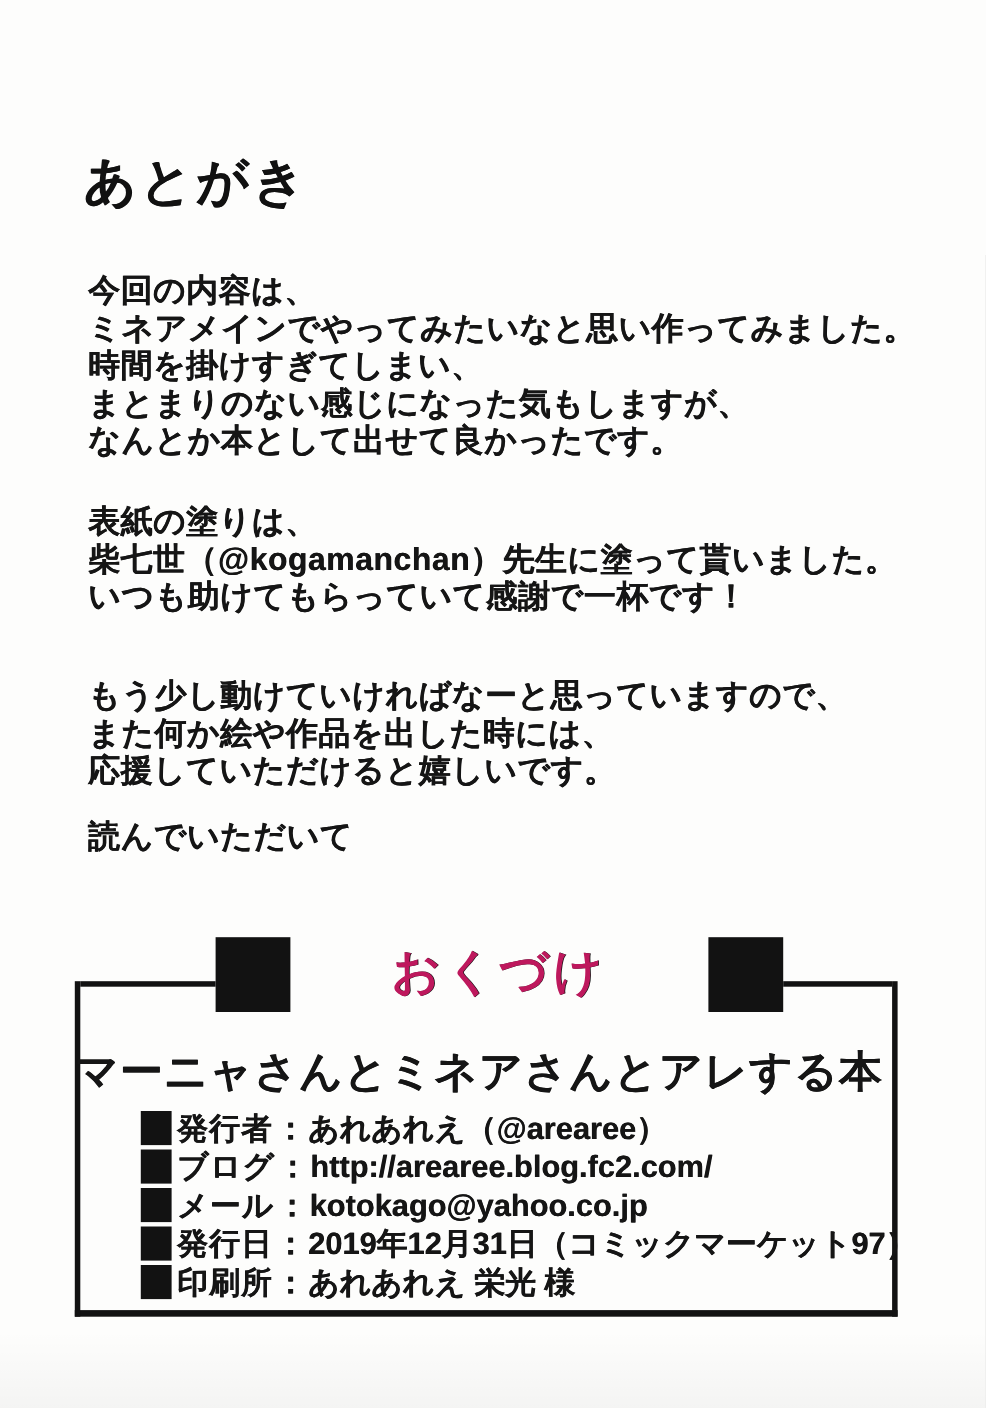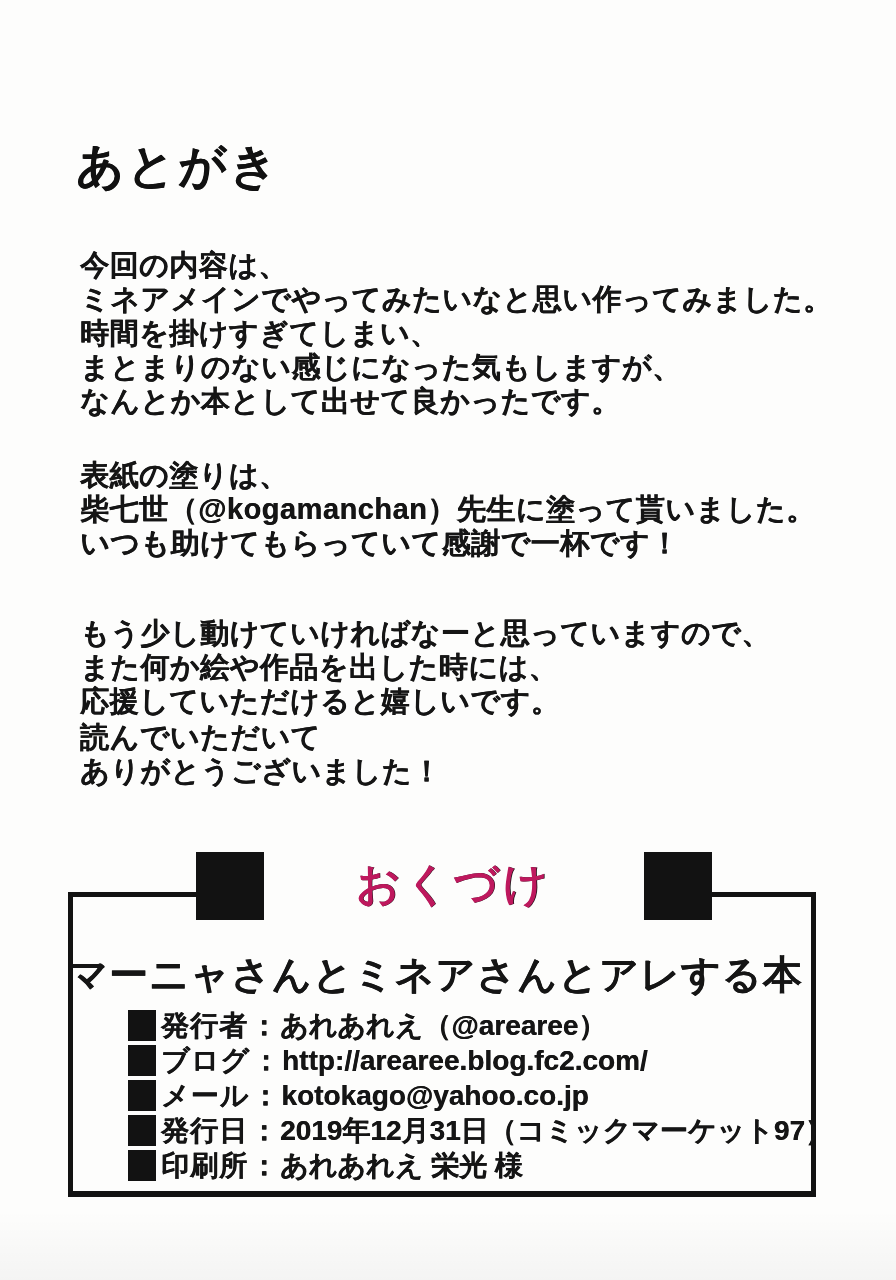--- a/index.html
+++ b/index.html
@@ -45,21 +45,21 @@
     left: 80px;
     font-size: 29px;
     line-height: 34px;
     letter-spacing: 0.5px;
     white-space: nowrap;
     text-shadow: 0.4px 0 0 #151515;
   }
   .para-1 { top: 248px; }
   .para-2 { top: 458px; }
   .para-3 { top: 616px; }
-  .para-4 { top: 720px; }
+  .para-4 { top: 744px; text-align: center; }
 
   
   .colophon-box {
     position: absolute;
     left: 68px;
     top: 892px;
     width: 748px;
     height: 305px;
     box-sizing: border-box;
     border-left: 5px solid #121212;
@@ -164,21 +164,20 @@
   </div>
 
   <div class="para para-3">
     <div>もう少し動けていければなーと思っていますので、</div>
     <div>また何か絵や作品を出した時には、</div>
     <div>応援していただけると嬉しいです。</div>
   </div>
 
   <div class="para para-4">
     <div>読んでいただいて</div>
-    <div>ありがとうございました！</div>
   </div>
 
   <div class="colophon-box">
     <div class="top-border-left"></div>
     <div class="top-border-right"></div>
   </div>
 
   <div class="colophon-header">
     <div class="header-square"></div>
     <div class="colophon-header-text">おくづけ</div>

